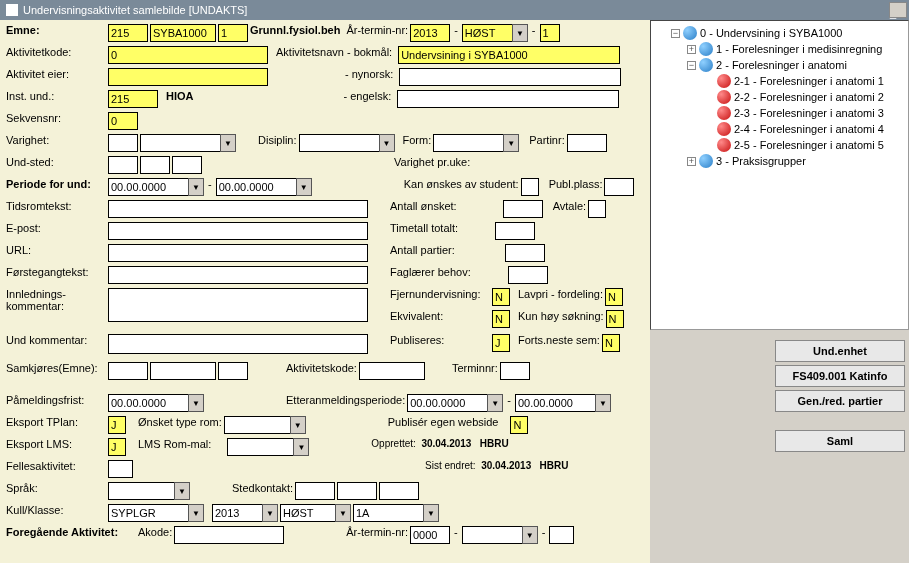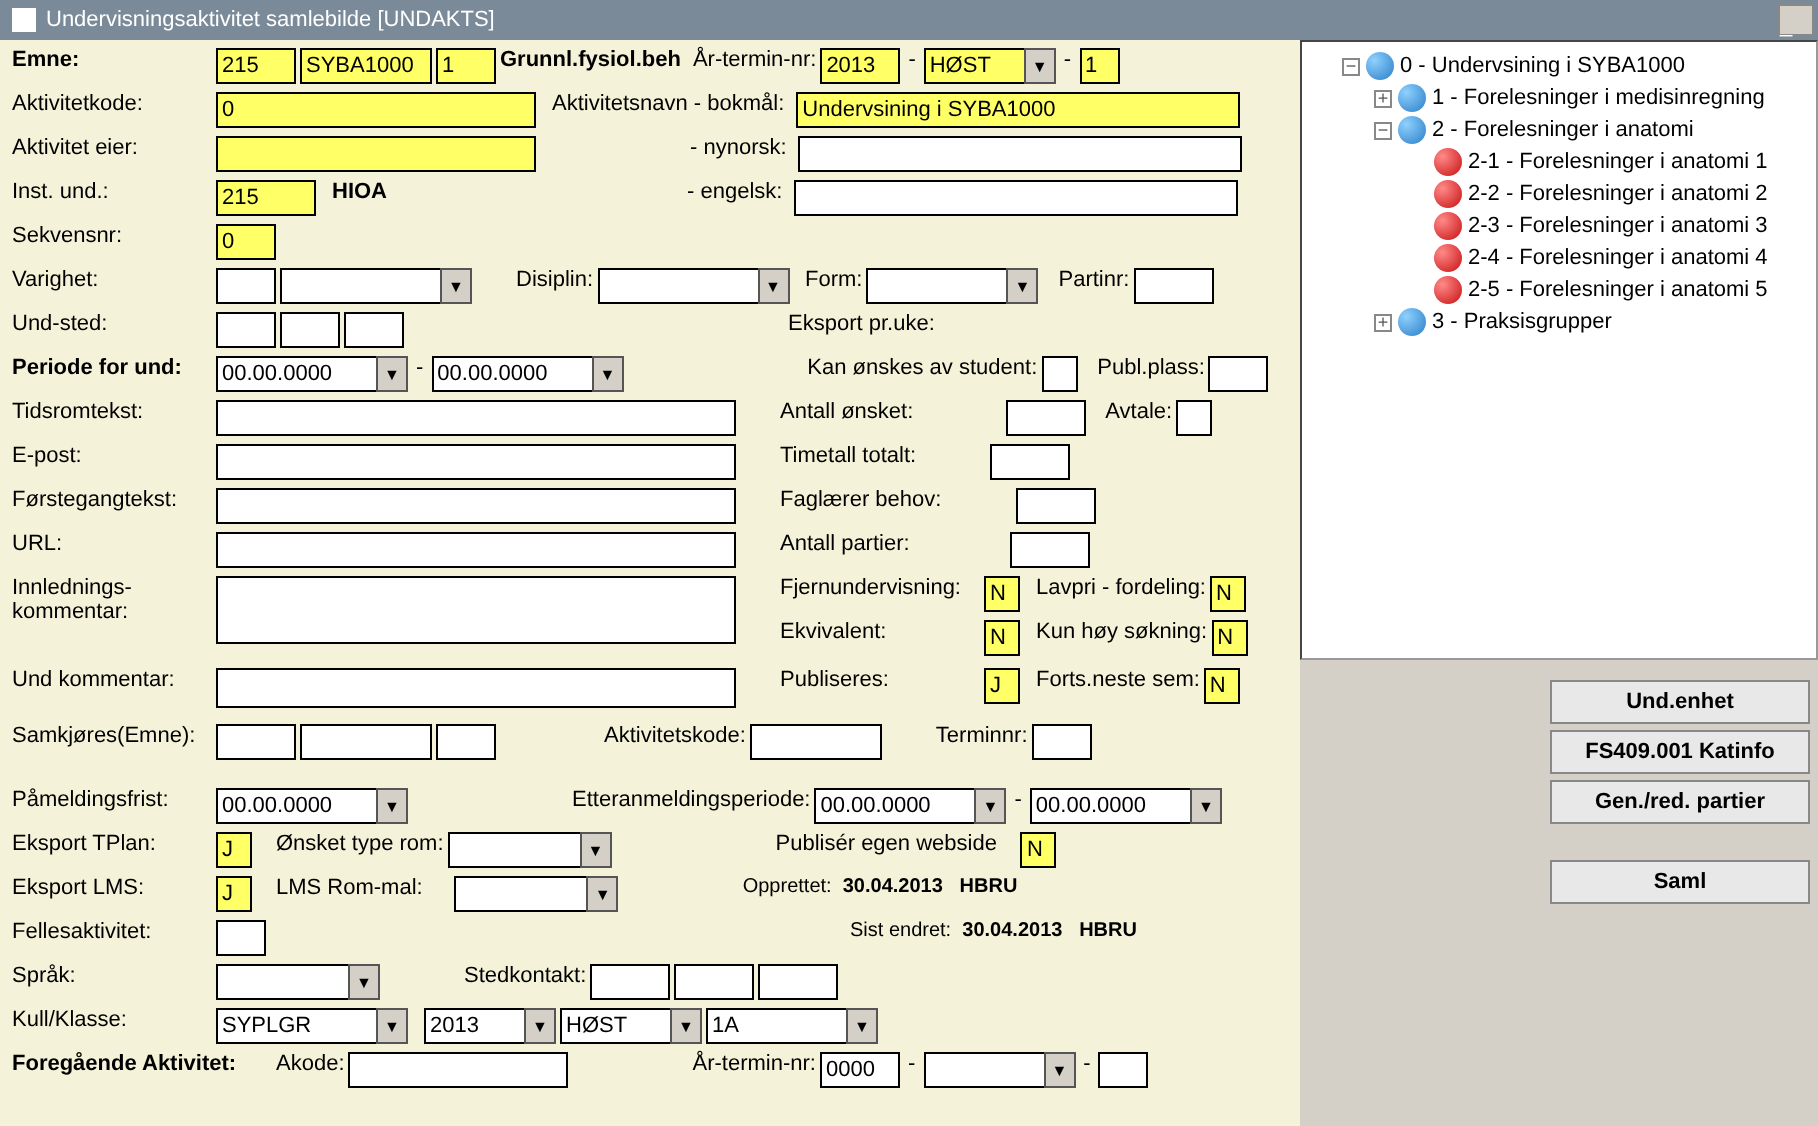--- a/index.html
+++ b/index.html
@@ -107,21 +107,21 @@
         </span>
     <span class="lbl" style="margin-left:8px">Partinr:</span>
     <input type="text" class="w40" style="">
   </div>
 
   <div class="row">
     <span class="lbl col1">Und-sted:</span>
     <input type="text" class="w30" style="">
     <input type="text" class="w30" style="">
     <input type="text" class="w30" style="">
-    <span class="lbl" style="margin-left:190px">Eksport pr.uke:</span>
+    <span class="lbl" style="margin-left:190px">Varighet pr.uke:</span>
   </div>
 
   <div class="row">
     <span class="lbl lbl-bold col1">Periode for und:</span>
     <span class="combo">
           <input type="text" class="w80" value="00.00.0000" style="">
           <span class="cbtn">▼</span>
         </span>
     <span class="sep-dash">-</span>
     <span class="combo">
@@ -144,31 +144,31 @@
   </div>
 
   <div class="row">
     <span class="lbl col1">E-post:</span>
     <input type="text" style="width: 260px;">
     <span class="lbl" style="margin-left:20px">Timetall totalt:</span>
     <input type="text" class="w40" style="margin-left: 35px;">
   </div>
 
   <div class="row">
+    <span class="lbl col1">URL:</span>
+    <input type="text" style="width: 260px;">
+    <span class="lbl" style="margin-left:20px">Antall partier:</span>
+    <input type="text" class="w40" style="margin-left: 48px;">
+  </div>
+
+  <div class="row">
     <span class="lbl col1">Førstegangtekst:</span>
     <input type="text" style="width: 260px;">
     <span class="lbl" style="margin-left:20px">Faglærer behov:</span>
     <input type="text" class="w40" style="margin-left: 35px;">
-  </div>
-
-  <div class="row">
-    <span class="lbl col1">URL:</span>
-    <input type="text" style="width: 260px;">
-    <span class="lbl" style="margin-left:20px">Antall partier:</span>
-    <input type="text" class="w40" style="margin-left: 48px;">
   </div>
 
   <div class="row" style="align-items:flex-start">
     <span class="lbl col1"><span>Innlednings-</span><br><span>kommentar:</span></span>
     <textarea style=""></textarea>
     <div style="margin-left:20px">
       <div class="row">
         <span class="lbl" style="width:100px">Fjernundervisning:</span>
         <input type="text" class="yellow w18" value="N" style="">
         <span class="lbl" style="margin-left:6px">Lavpri - fordeling:</span>
@@ -192,21 +192,21 @@
     <input type="text" class="yellow w18" value="N" style="">
   </div>
 
   <div style="height:6px"></div>
 
   <div class="row">
     <span class="lbl col1">Samkjøres(Emne):</span>
     <input type="text" class="w40" style="">
     <input type="text" class="w90" style="">
     <input type="text" class="w30" style="">
-    <span class="lbl" style="margin-left:52px">Aktivitetskode:</span>
+    <span class="lbl" style="margin-left:36px">Aktivitetskode:</span>
     <input type="text" class="w90" style="">
     <span class="lbl" style="margin-left:25px">Terminnr:</span>
     <input type="text" class="w30" style="">
   </div>
 
   <div style="height:10px"></div>
 
   <div class="row">
     <span class="lbl col1">Påmeldingsfrist:</span>
     <span class="combo">

